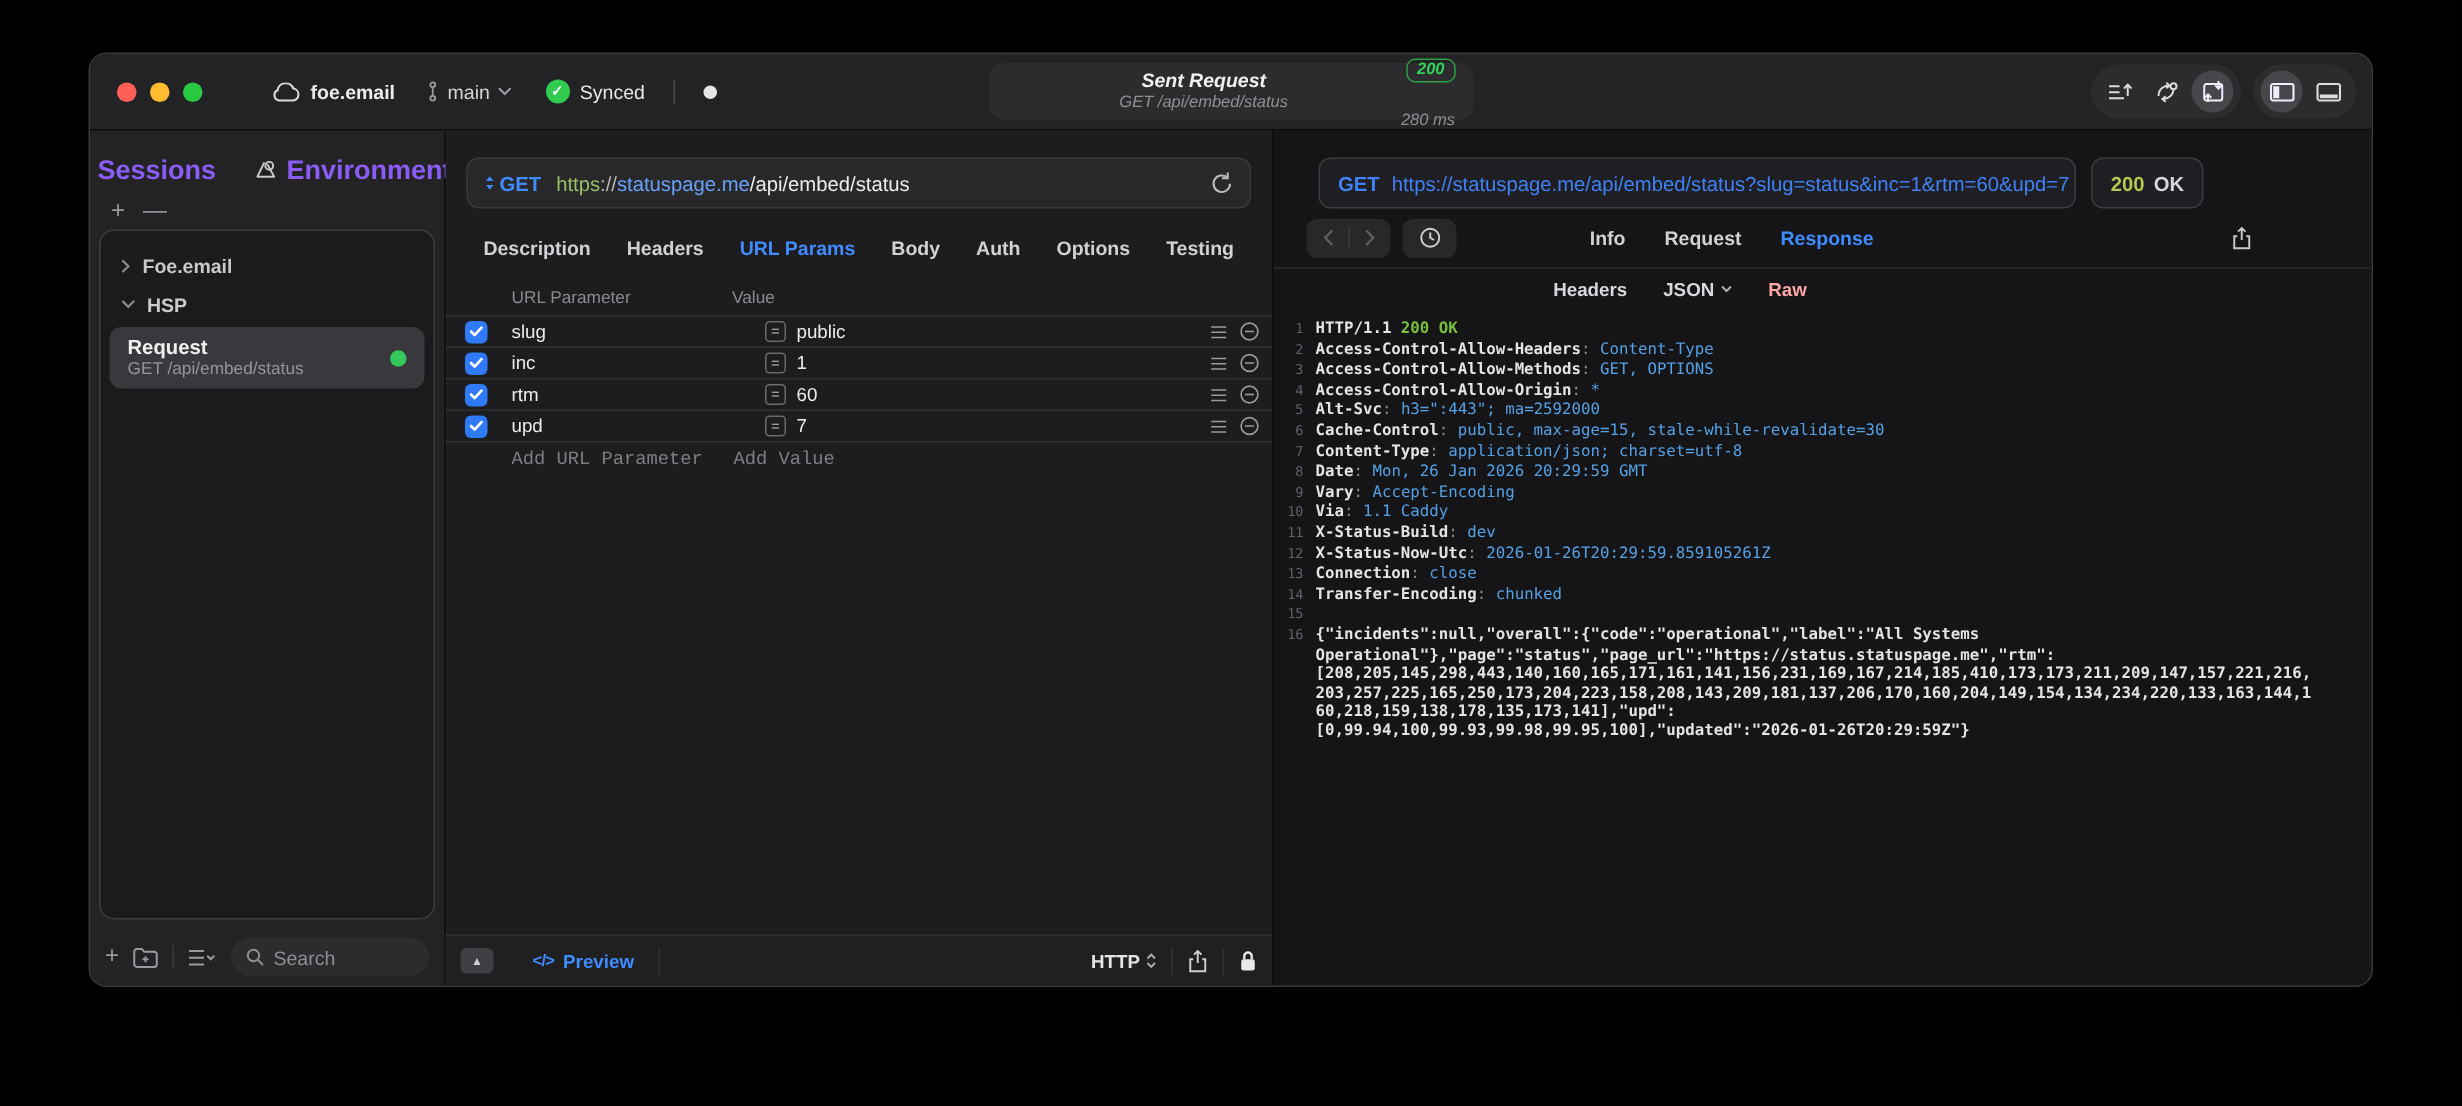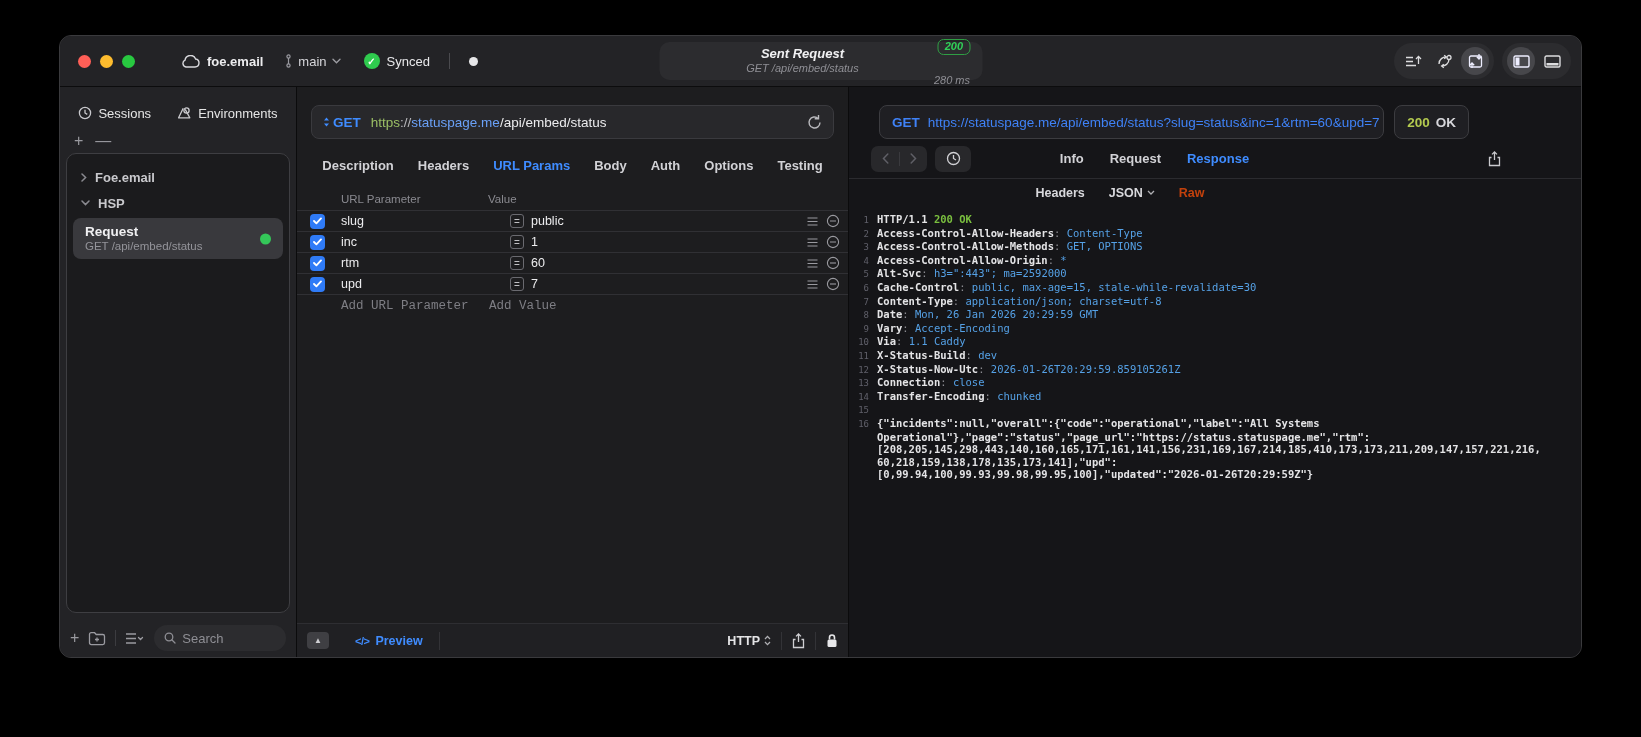--- a/index.html
+++ b/index.html
@@ -35,21 +35,21 @@
   .tb-right{position:absolute;right:10px;top:7px;display:flex;gap:8px;}
   .tb-group{background:#2c2c2f;border-radius:999px;height:36px;display:flex;align-items:center;padding:0 5px;gap:3px;}
   .tb-btn{width:28px;height:28px;border-radius:50%;display:flex;align-items:center;justify-content:center;color:#dcdcde;}
   .tb-btn.active{background:#47474b;}
   
   .content{flex:1;display:flex;min-height:0;}
   
   .sidebar{width:237px;flex:0 0 auto;background:#232326;border-right:1px solid #0b0b0c;display:flex;
            flex-direction:column;box-sizing:border-box;}
   .sb-tabs{height:40px;display:flex;align-items:center;justify-content:center;gap:26px;padding-top:6px;}
-  .sb-tab{display:flex;align-items:center;gap:6px;font-size:13px;font-weight:400;color:#e5e5e5;}
+  .sb-tab{display:flex;align-items:center;gap:6px;font-size:18px;font-weight:700;color:#8b5cf6;}
   .sb-tab .ic{color:#c9c9cd;}
   .sb-pm{height:16px;display:flex;align-items:center;gap:12px;padding-left:14px;color:#7c7c82;font-size:14px;}
   .sb-panel{flex:1;margin:4px 6px 6px 6px;border:1px solid #3e3e42;border-radius:10px;background:#1b1b1d;
             padding-top:10px;overflow:hidden;}
   .tree-item{height:26px;display:flex;align-items:center;gap:8px;padding-left:14px;font-size:13px;
              font-weight:600;color:#c9c9cd;}
   .tree-item .chev{color:#8a8a90;display:flex;}
   .req-card{margin:2px 6px;background:#39393d;border-radius:8px;padding:6px 12px 7px 12px;position:relative;}
   .req-title{font-size:13.5px;font-weight:600;color:#f0f0f2;}
   .req-sub{font-size:11.5px;color:#94949a;margin-top:1px;}
@@ -121,21 +121,21 @@
   .nav-arrow{width:27px;display:flex;align-items:center;justify-content:center;color:#5f5f66;}
   .nav-arrow-sep{width:1px;height:14px;background:#3a3a3e;}
   .hist{width:36px;justify-content:center;margin-left:8px;color:#d0d0d4;}
   .r-tabs{flex:1;display:flex;justify-content:center;gap:26px;transform:translateX(-75px);}
   .rtab{font-size:13px;font-weight:600;color:#d2d2d6;}
   .rtab.active{color:#3f8cff;}
   .r-share{margin-left:auto;color:#c9c9cd;display:flex;margin-right:64px;}
   .r-subtabs{height:27px;display:flex;align-items:center;justify-content:center;gap:24px;
              transform:translateX(-95px);flex:0 0 auto;}
   .rsub{font-size:12.5px;font-weight:600;color:#d8d8dc;display:flex;align-items:center;gap:4px;}
-  .rsub.active{color:#c2410c;}
+  .rsub.active{color:#fca5a5;}
   .rsub .chev{color:#b0b0b4;display:flex;}
   .resp{flex:1;overflow:hidden;padding-top:7px;font-family:"DejaVu Sans Mono",monospace;font-size:10.5px;
         line-height:12.6px;}
   .rline{display:flex;min-height:12.6px;}
   .rgut{width:20px;text-align:right;color:#60606a;font-size:9px;flex:0 0 auto;margin-right:8px;padding-top:1px;}
   .rtext{white-space:pre;}
   .seg-plain{color:#e4e4e6;font-weight:700;}
   .seg-name{color:#e4e4e6;font-weight:700;}
   .seg-colon{color:#8a8a90;}
   .seg-val{color:#55a1e6;}
@@ -592,20 +592,24 @@
             <div class="rline">
               <span class="rgut"></span>
               <span class="rtext"><span class="seg-plain">Operational"},"page":"status","page_url":"https://status.statuspage.me","rtm":</span></span>
             </div>
             <div class="rline">
               <span class="rgut"></span>
               <span class="rtext"><span class="seg-plain">[208,205,145,298,443,140,160,165,171,161,141,156,231,169,167,214,185,410,173,173,211,209,147,157,221,216,</span></span>
             </div>
             <div class="rline">
               <span class="rgut"></span>
+              <span class="rtext"><span class="seg-plain">203,257,225,165,250,173,204,223,158,208,143,209,181,137,206,170,160,204,149,154,134,234,220,133,163,144,1</span></span>
+            </div>
+            <div class="rline">
+              <span class="rgut"></span>
               <span class="rtext"><span class="seg-plain">60,218,159,138,178,135,173,141],"upd":</span></span>
             </div>
             <div class="rline">
               <span class="rgut"></span>
               <span class="rtext"><span class="seg-plain">[0,99.94,100,99.93,99.98,99.95,100],"updated":"2026-01-26T20:29:59Z"}</span></span>
             </div>
           </div>
       </div>
 
     </div>

